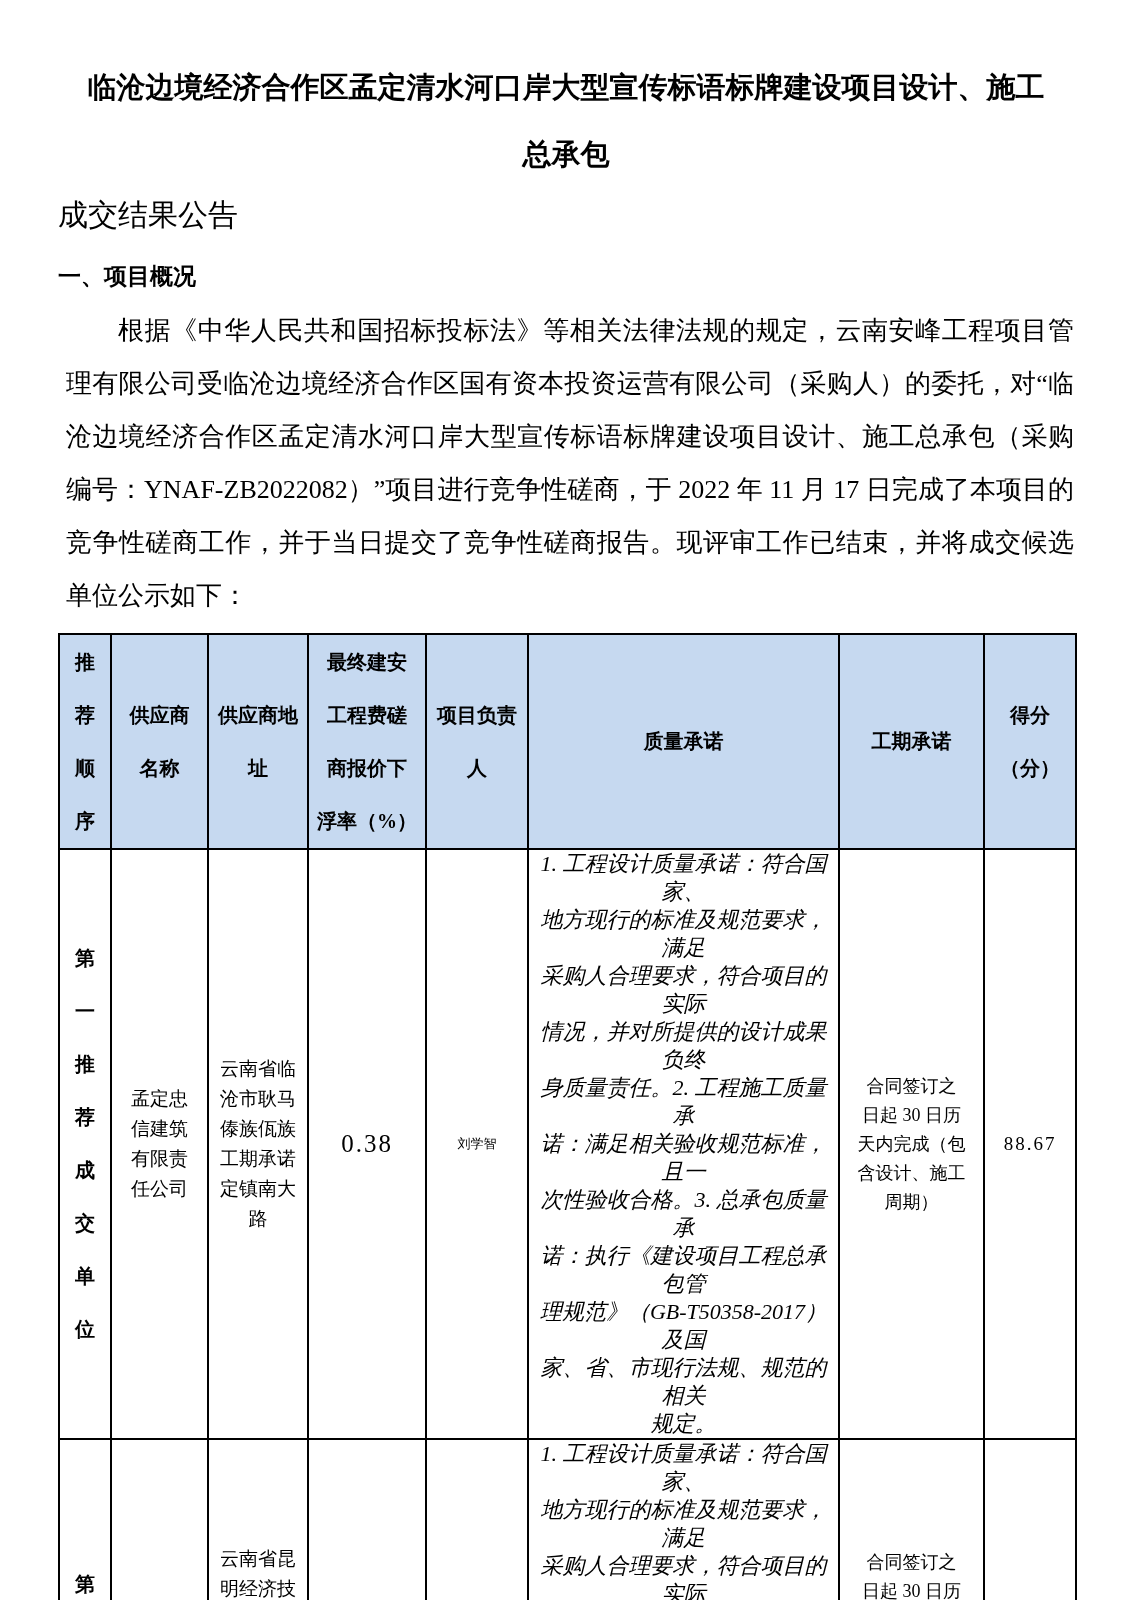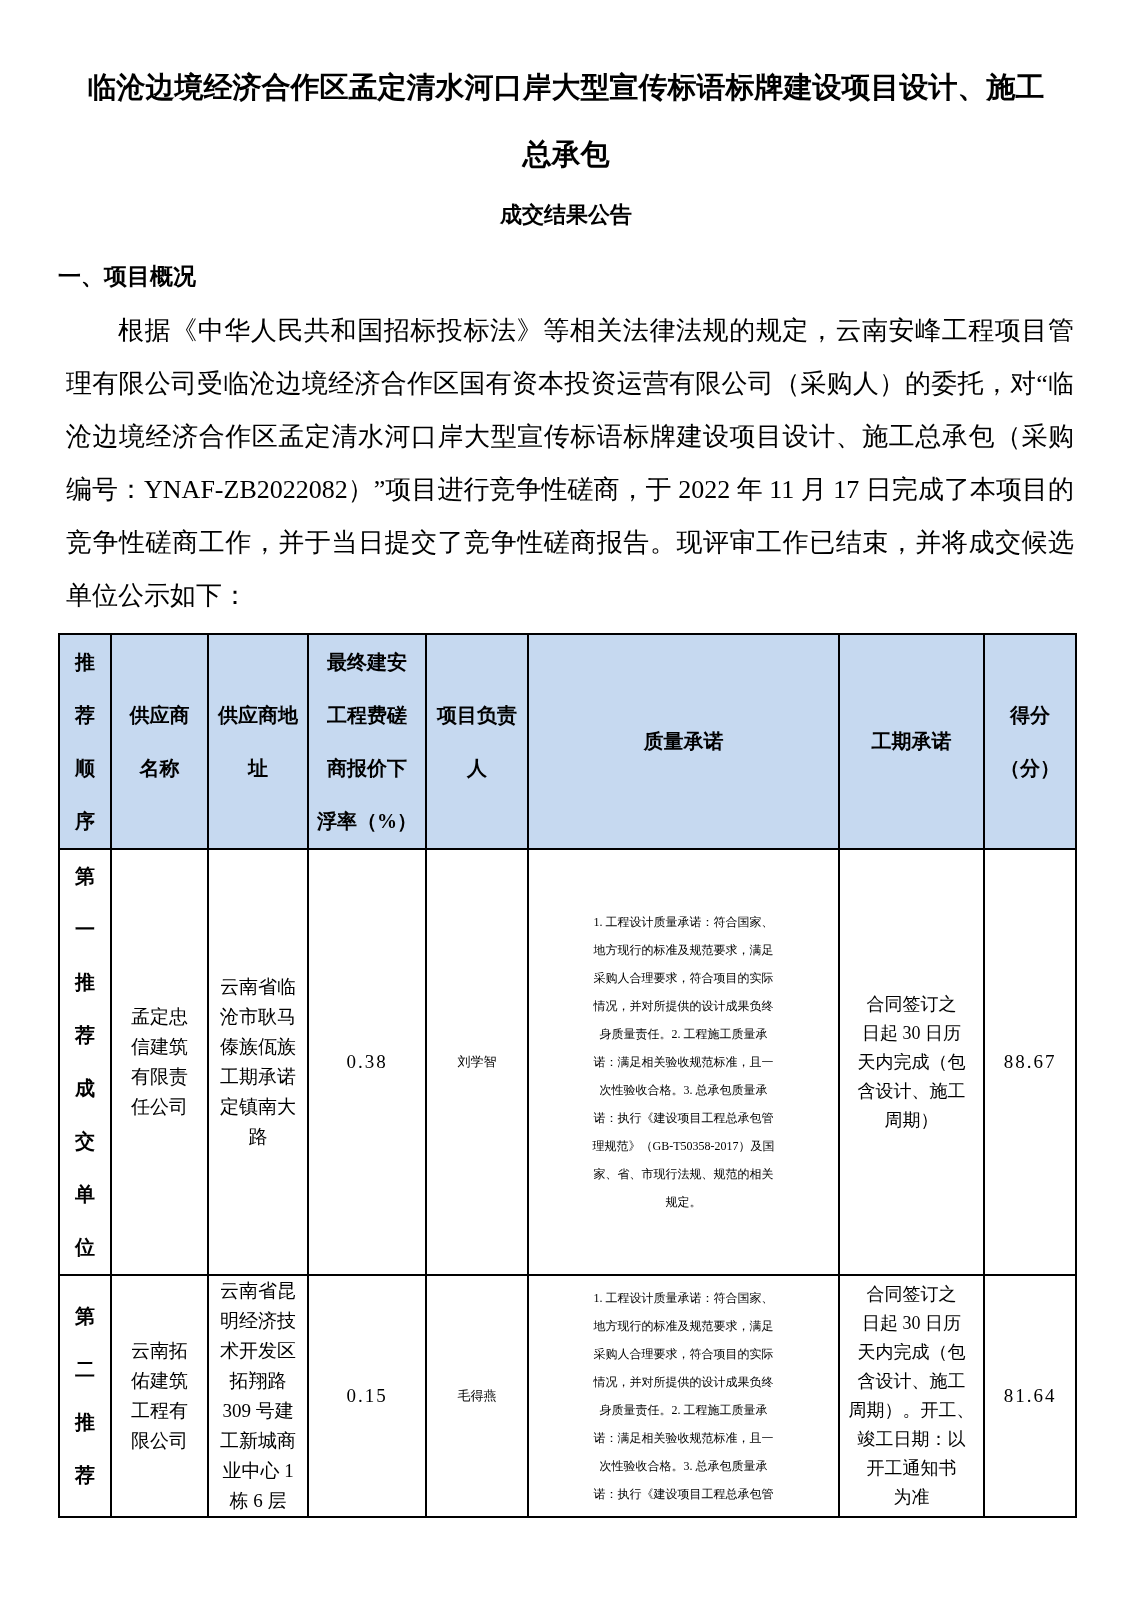--- a/index.html
+++ b/index.html
@@ -10,22 +10,22 @@
     overflow:hidden;
   }
   .page { padding:54px 57px 5px 58px; }
 
   .doc-title {
     margin:0; font-size:29px; font-weight:bold;
     text-align:center; line-height:67px;
   }
   .doc-title span { display:block; }
   .doc-subtitle {
-    margin:0; font-size:22px; font-weight:bold;
-    text-align:center; line-height:54px;
+    margin:0; font-size:30px; font-weight:normal;
+    text-align:left; line-height:54px;
   }
   .section-heading {
     margin:12px 0 0 0; font-size:23px; font-weight:bold; line-height:46px;
   }
   .intro-para {
     margin:4px 0 0 8px; font-size:26px; line-height:53px;
     text-align:justify; text-indent:2em; word-break:break-all;
   }
 
   table.results {
@@ -42,23 +42,23 @@
     background:var(--hdr-bg,#c6d9f0);
     font-size:20px; font-weight:bold; line-height:53px;
   }
   tr.hdr-row  { height:215px; }
   tr.row-1    { height:425px; }
   tr.row-2    { height:232px; }
 
   td.rank    { font-size:20px; font-weight:bold; line-height:53px; }
   td.co      { font-size:19px; line-height:30px;margin-top:48px; }
   td.addr    { font-size:19px; line-height:30px; }
-  td.num     { font-size:19px; letter-spacing:2px;margin-top:48px; }
+  td.num     { font-size:25px; letter-spacing:2px;margin-top:48px; }
   td.mgr     { font-size:13px;font-family:Liberation Mono, monospace; }
-  td.quality { font-size:12px; line-height:28px; padding:0 6px; }
+  td.quality { font-size:22px; line-height:28px; padding:0 6px;font-style:italic; }
   td.period  { font-size:18px; line-height:29px; }
   td.score   { font-size:19px; letter-spacing:2px; }
 </style>
 </head>
 <body>
 
 <div class="page">
 
   <h1 class="doc-title">
     <span>临沧边境经济合作区孟定清水河口岸大型宣传标语标牌建设项目设计、施工</span>

